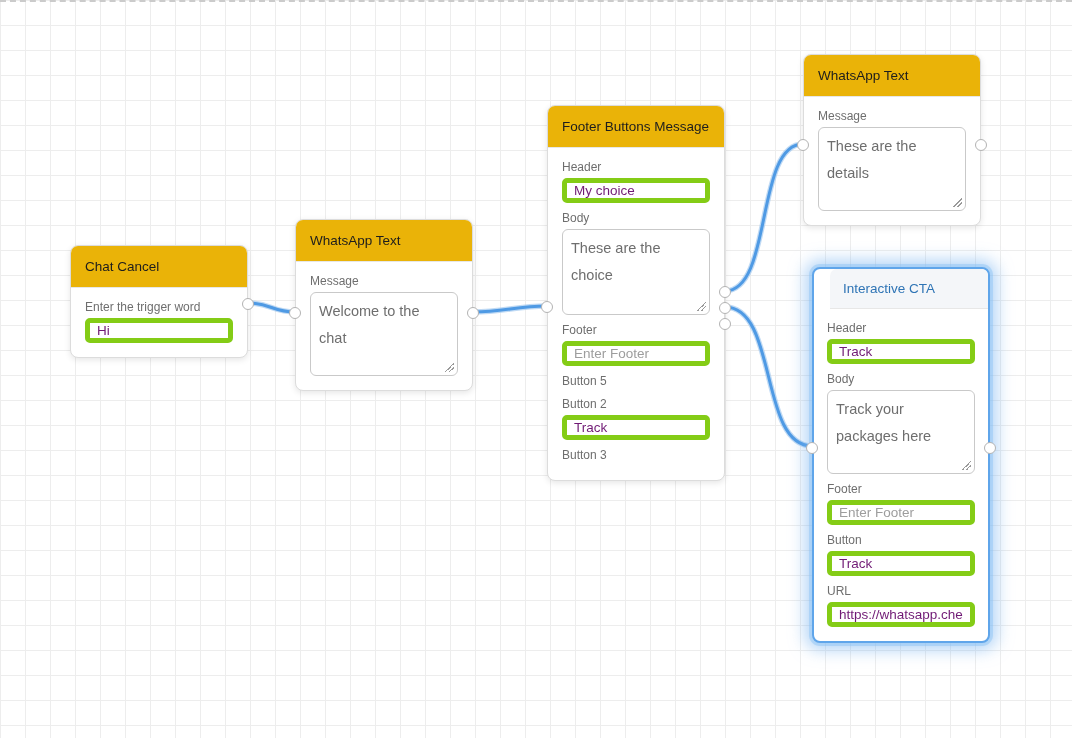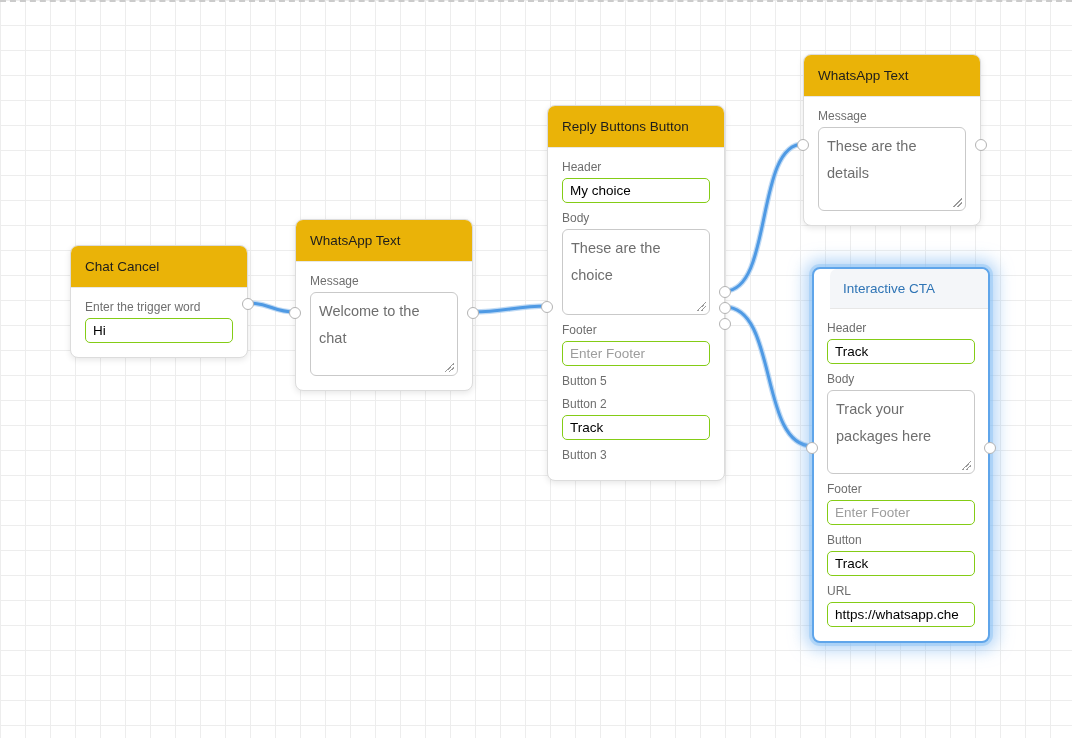--- a/index.html
+++ b/index.html
@@ -29,22 +29,22 @@
     background:#eab308;border-bottom:1px solid #e7e7e7;
     border-radius:7px 7px 0 0;
     padding:13px 14px;font-size:13.5px;font-weight:500;color:#1d1d1d;
   }
   .node-body{padding:12px 14px 14px;}
   .field{margin-bottom:8px;}
   .field:last-child{margin-bottom:0;}
   .field-label{font-size:12px;line-height:15px;color:#6e6e6e;margin-bottom:3px;}
   .text-input{
     display:block;width:100%;height:25px;box-sizing:border-box;
-    border:1px solid #84cc16;border-radius:5px;background:#fff;
-    padding:0 7px;font-size:13.5px;color:#000000;font-family:inherit;
+    border:5px solid #84cc16;border-radius:5px;background:#fff;
+    padding:0 7px;font-size:13.5px;color:#701a75;font-family:inherit;
     white-space:nowrap;overflow:hidden;
   }
   .text-input::placeholder{color:#9d9d9d;}
   .ta-wrap{position:relative;}
   .textarea{
     display:block;width:100%;box-sizing:border-box;resize:none;overflow:hidden;
     border:1px solid #c9c9c9;border-radius:6px;background:#fff;
     padding:5px 8px;font-size:14.5px;line-height:27px;color:#6e6e6e;font-family:inherit;
   }
   .ta-84{height:84px;} .ta-86{height:86px;}
@@ -103,21 +103,21 @@
           <textarea class="textarea ta-84" style="">Welcome to the chat</textarea>
           <span class="grip"></span>
         </div>
       </div>
     </div>
     <span class="handle handle-left" style="top:87px;"></span>
     <span class="handle handle-right" style="top:87px;"></span>
   </div>
 
   <div class="node" style="left:547px;top:105px;">
-    <div class="node-header">Reply Buttons Button</div>
+    <div class="node-header">Footer Buttons Message</div>
     <div class="node-body">
       <div class="field">
         <div class="field-label">Header</div>
         <input class="text-input" type="text" value="My choice" style="">
       </div>
       <div class="field">
         <div class="field-label">Body</div>
         <div class="ta-wrap">
           <textarea class="textarea ta-86" style="">These are the choice</textarea>
           <span class="grip"></span>

